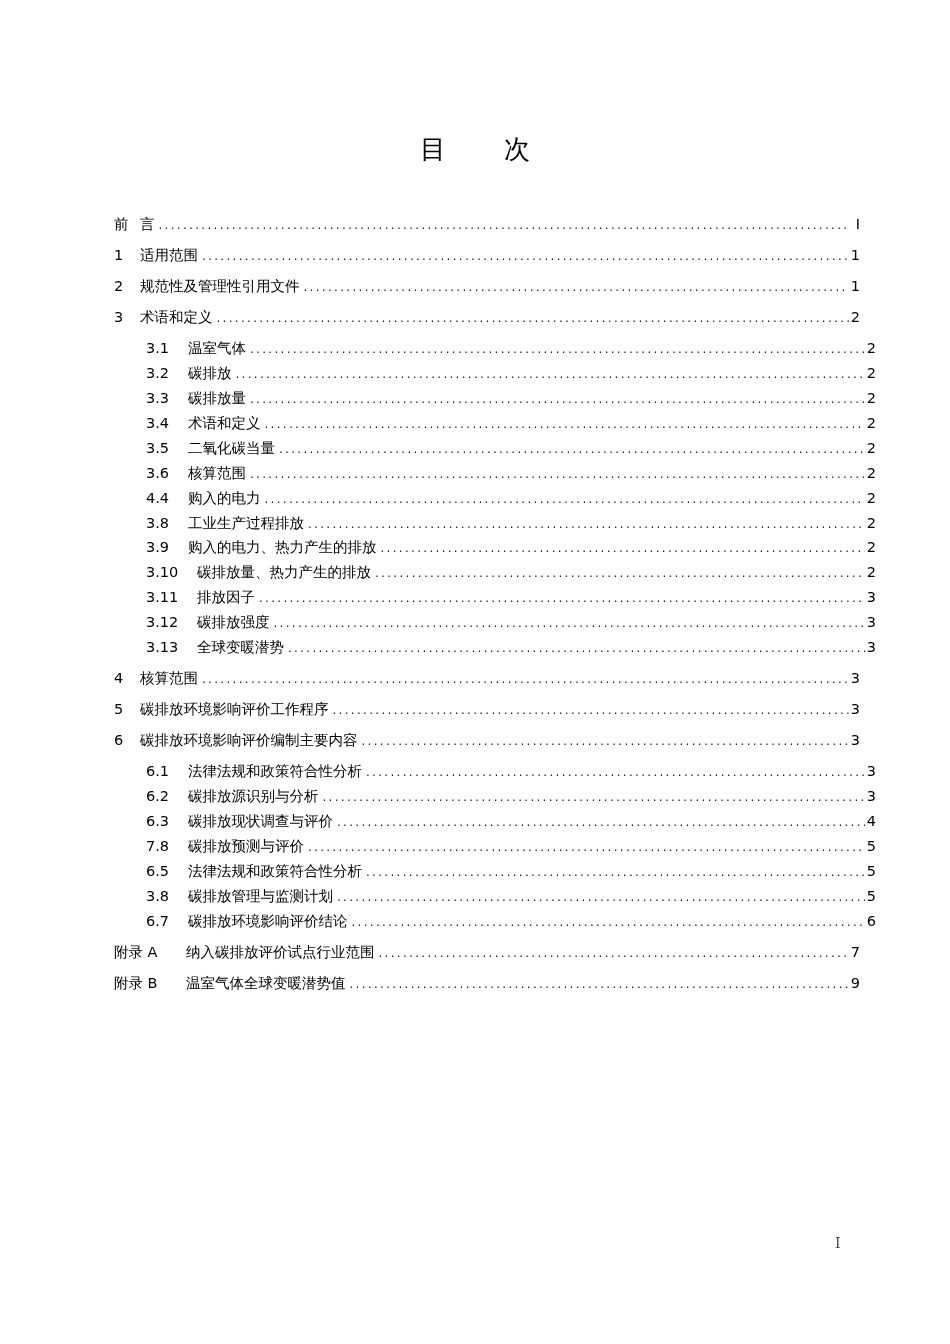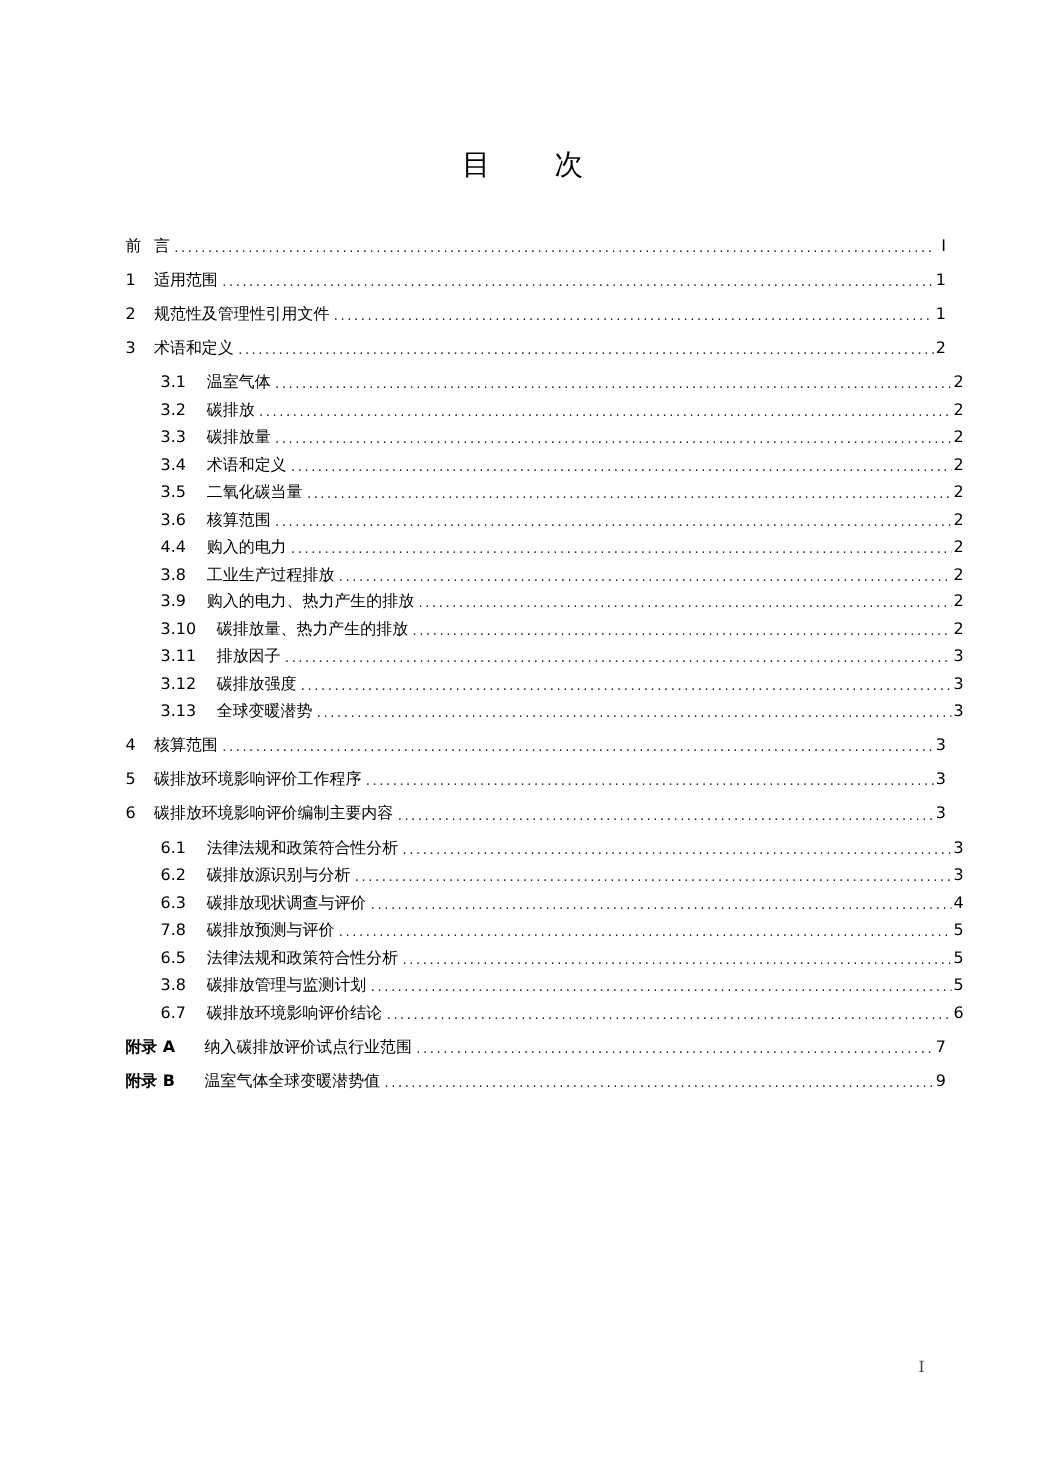--- a/index.html
+++ b/index.html
@@ -14,21 +14,21 @@
            align-items: flex-end; font-size: 14.5px; line-height: 20px; white-space: nowrap; }
     .row .num { display: inline-block; }
     .row .label { display: inline-block; }
     .row .dots { flex: 1; overflow: hidden; margin: 0 2px 0 4px; height: 20px;
                  color: #222; letter-spacing: 2.3px; font-size: 12px; line-height: 22px; }
     .row .page { display: inline-block; text-align: right; min-width: 8px; }
     .lvl1 .num { width: 26px; }
     .lvl2 { left: 32px; width: 730px; }
     .lvl2 .num { width: 42px; }
     .lvl2.wide .num { width: 51px; }
-    .app .num { width: 72px; font-weight: bold; }
+    .app .num { width: 72px; }
     .footer-page { position: absolute; top: 1235px; left: 835px; font-family: "DejaVu Serif", serif;
                    font-size: 14px; color: #444; }
   </style>
 </head>
 <body>
 
 <div class="title">
   <span>目</span><span class="gap"></span><span>次</span>
 </div>
 

